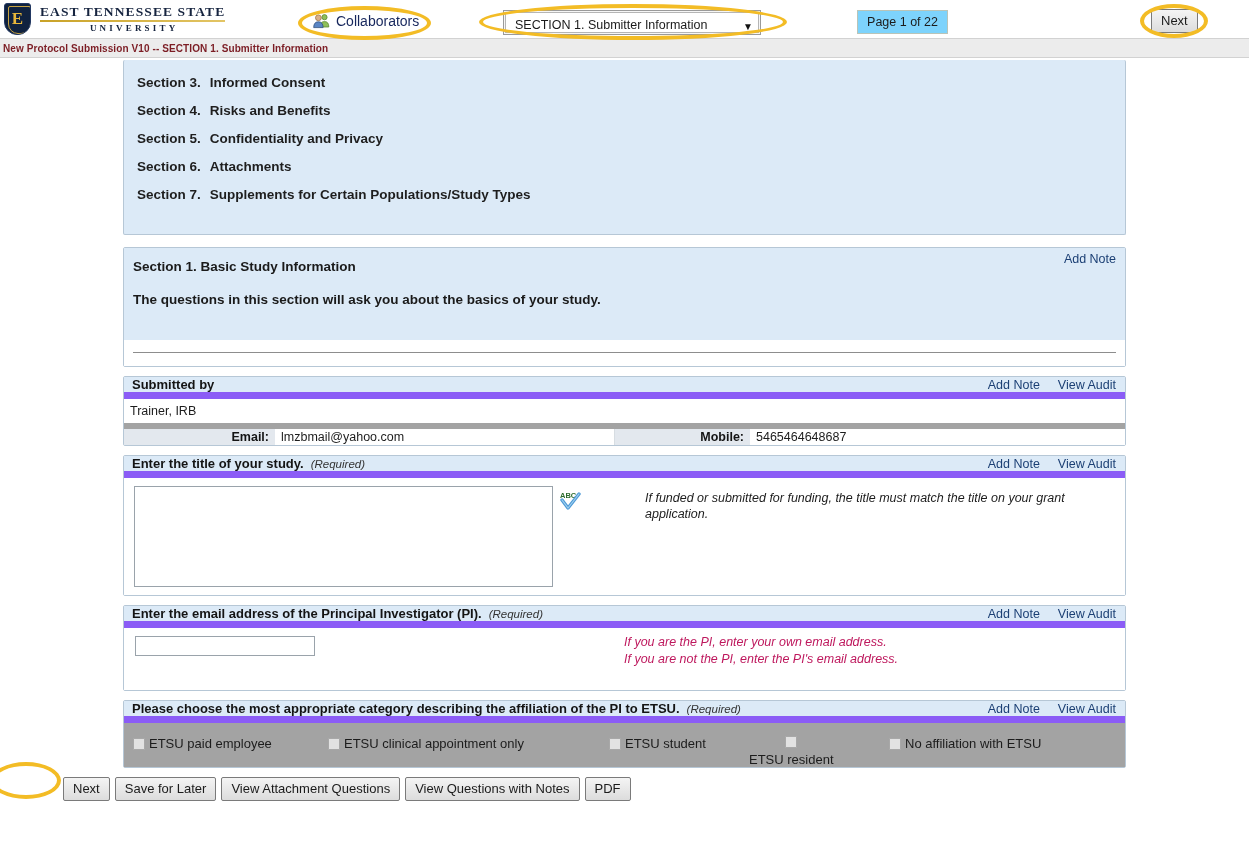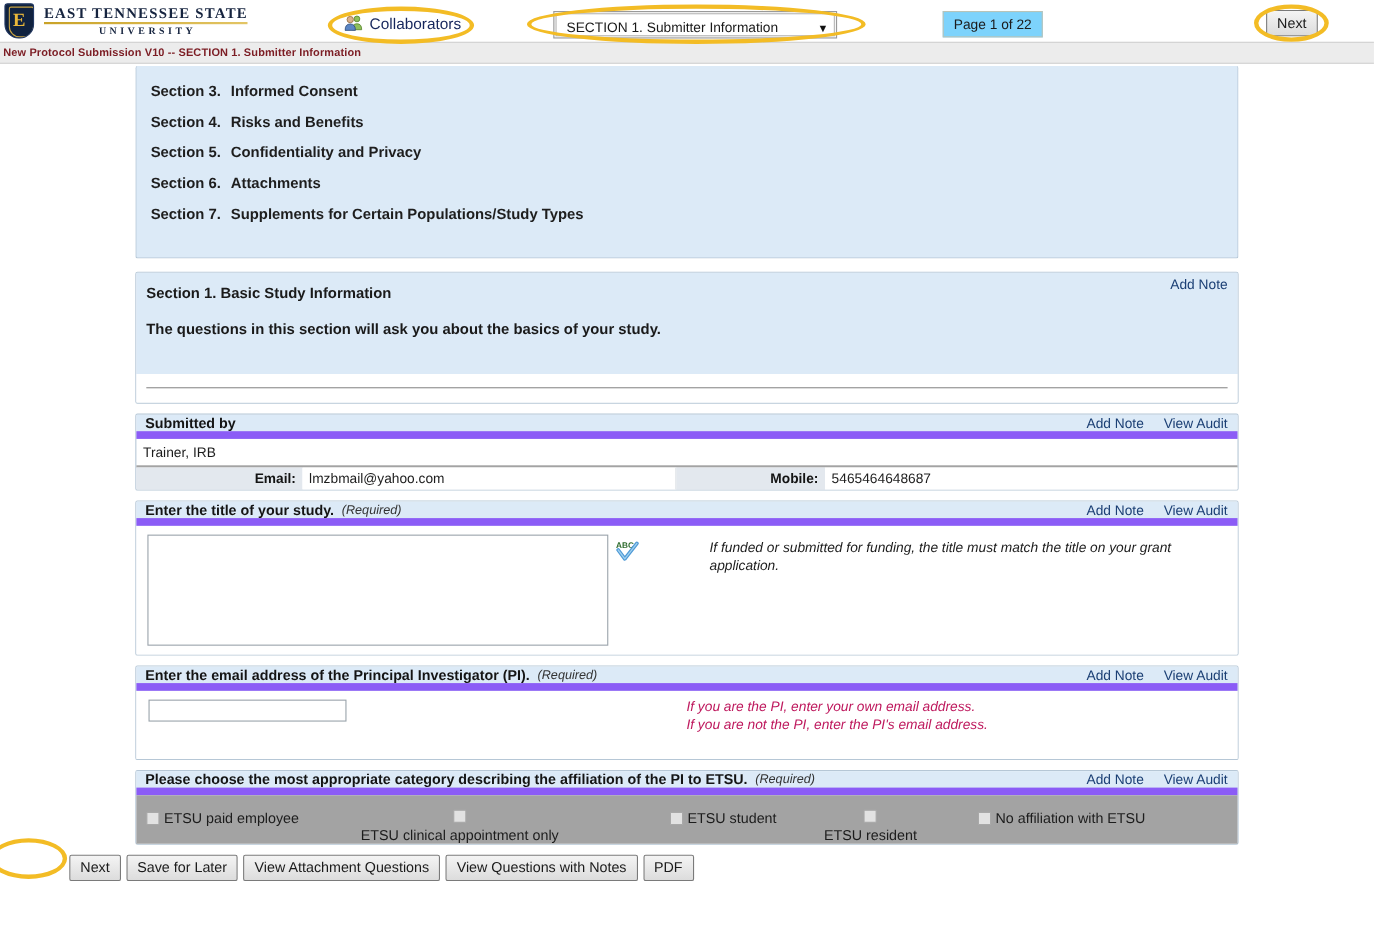--- a/index.html
+++ b/index.html
@@ -284,21 +284,21 @@
   }
 
   
   .sb-name {
     font-size: 12.5px;
     color: #1d1d1d;
     padding: 5px 0 5px 6px;
   }
   .sb-row {
     display: flex;
-    border-top: 2px solid #a3a3a3;
+    border-top: 6px solid #a3a3a3;
     height: 22px;
     align-items: stretch;
   }
   .sb-lbl {
     background: #e3e8ee;
     font-size: 12.5px;
     font-weight: bold;
     color: #141414;
     display: flex;
     align-items: center;
@@ -572,21 +572,21 @@
       <span class="qlinks">
         <a class="lnk">Add Note</a>
         <a class="lnk">View Audit</a>
       </span>
     </div>
     <div class="aff-body">
       <label class="aff-opt" style="left:9px;">
         <span class="cbx"></span>
         <span>ETSU paid employee</span>
       </label>
-      <label class="aff-opt" style="left:204px;flex-direction:column;">
+      <label class="aff-opt" style="left:204px;">
         <span class="cbx"></span>
         <span>ETSU clinical appointment only</span>
       </label>
       <label class="aff-opt" style="left:485px;">
         <span class="cbx"></span>
         <span>ETSU student</span>
       </label>
       <label class="aff-opt" style="left:625px;flex-direction:column;">
         <span class="cbx"></span>
         <span>ETSU resident</span>

